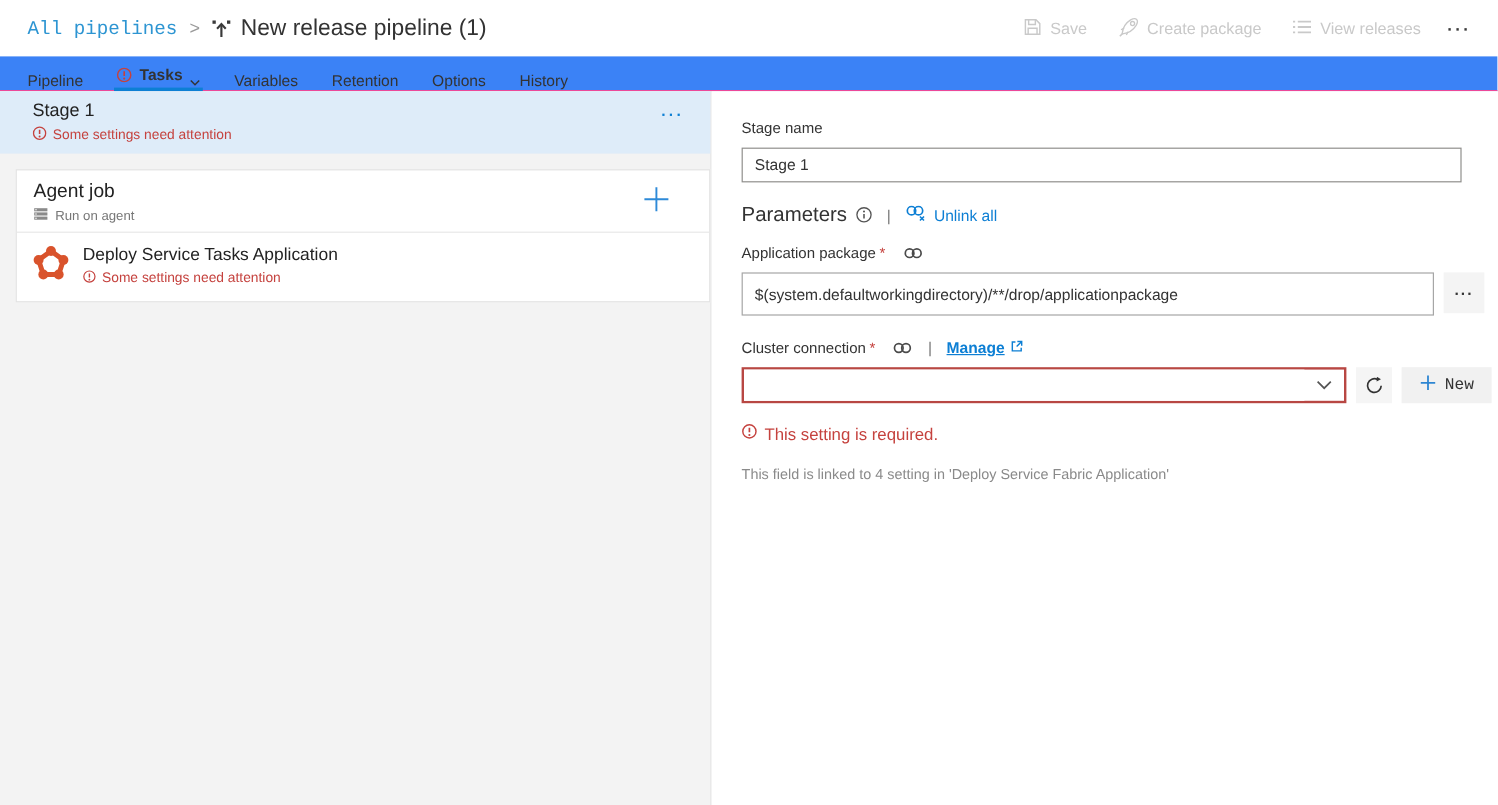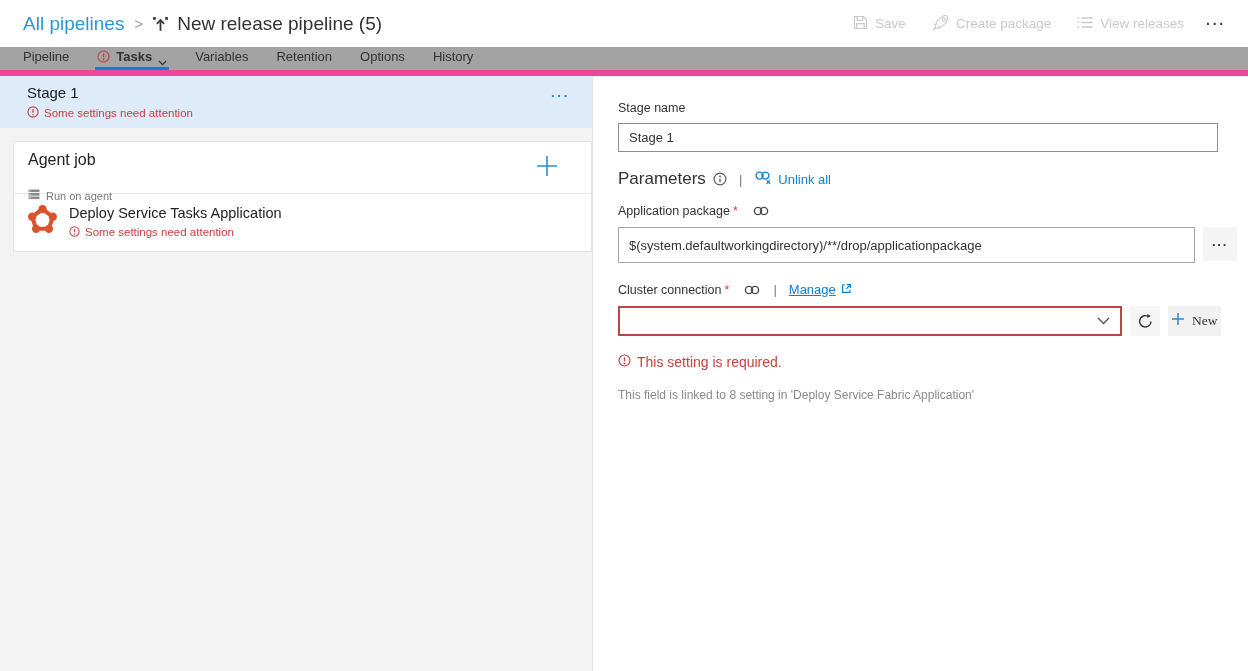--- a/index.html
+++ b/index.html
@@ -2,84 +2,84 @@
 <html><head>
 <meta charset="utf-8">
 <style>
   * { margin:0; padding:0; box-sizing:border-box; }
   html,body { width:1248px; height:671px; overflow:hidden; }
   body { font-family:"Liberation Sans", sans-serif; background:#fff; color:#333; }
 
   
   .topbar { height:47px; display:flex; align-items:center; justify-content:space-between; padding:0 22px 0 23px; background:#fff; }
   .crumb-area { display:flex; align-items:center; }
-  .crumb-link { color:#2d95d2; font-size:19px; text-decoration:none; cursor:pointer; }
+  .crumb-link { color:#2d95d2; font-size:16px; text-decoration:none; cursor:pointer;font-family:Liberation Mono, monospace; }
   .crumb-sep { color:#9a9a9a; font-size:15px; margin:0 9px 0 10px; }
   .release-icon { display:inline-flex; margin-right:8px; margin-top:2px; }
   .page-title { font-size:19px; font-weight:400; color:#333; }
   .top-actions { display:flex; align-items:center; }
   .action-btn { display:flex; align-items:center; gap:7px; background:none; border:none; font-family:inherit; font-size:13.5px; color:#c9c9c9; margin-left:26px; cursor:default; }
   .more-btn { background:none; border:none; color:#3a3a3a; font-weight:bold; font-size:14px; letter-spacing:2px; margin-left:22px; cursor:pointer; }
 
   
-  .tabs { display:flex; align-items:flex-start; height:29px; padding-left:23px; border-bottom:6px solid #ec4899; background:#a3a3a3; }
+  .tabs { display:flex; align-items:flex-end; height:29px; padding-left:23px; border-bottom:1px solid #ec4899; background:#3b82f6; }
   .tab { position:relative; display:flex; align-items:flex-start; gap:6px; font-size:13px; color:#333; margin-right:28px; padding-top:2px; cursor:pointer; }
   .tab .chev { margin-top:5px; }
   .tab.active { font-weight:bold; }
   .tab.active::after { content:""; position:absolute; left:-2px; right:-2px; bottom:-1px; height:3px; background:#0d7fd4; }
 
   
   .content { display:flex; height:595px; }
   .left-panel { width:593px; background:#f3f3f3; border-right:1px solid #e3e3e3; flex:none; }
   .right-panel { flex:1; background:#fff; padding:22px 0 0 25px; }
 
   
   .stage-block { height:52px; background:#deecf9; padding:8px 16px 0 27px; position:relative; cursor:pointer; }
   .stage-name { font-size:15px; color:#222; }
   .warn-line { display:flex; align-items:center; gap:5px; margin-top:3px; }
   .warn-text { font-size:11.5px; color:#c5423e; }
   .stage-more { position:absolute; right:22px; top:12px; border:none; background:none; color:#0d7fd4; font-weight:bold; font-size:13px; letter-spacing:2px; cursor:pointer; }
 
   .jobs-card { margin:13px 0 0 13px; background:#fff; border:1px solid #e2e2e2; }
   .job-row { height:51px; padding:9px 16px 0 14px; position:relative; cursor:pointer; }
   .job-title { font-size:16px; color:#222; }
-  .job-sub { display:flex; align-items:center; gap:6px; margin-top:20px; }
+  .job-sub { display:flex; align-items:center; gap:6px; margin-top:4px; }
   .job-sub span { font-size:11px; color:#777; }
   .add-task-btn { position:absolute; right:32px; top:12px; background:none; border:none; cursor:pointer; line-height:0; }
 
   .task-row { border-top:1px solid #e8e8e8; padding:10px 16px 10px 13px; display:flex; gap:11px; cursor:pointer; }
   .task-title { font-size:14.5px; color:#222; margin-top:1px; }
   .task-row .warn-line { margin-top:2px; }
 
   
   .field-label { font-size:12.5px; color:#333; }
   .text-input { display:block; width:600px; height:29px; border:1px solid #908f8d; padding:0 10px; font-family:inherit; font-size:13px; color:#333; margin-top:7px; outline:none; background:#fff; }
 
   .params-row { margin-top:17px; display:flex; align-items:center; }
   .params-heading { font-size:17px; color:#333; }
   .info-btn { background:none; border:none; line-height:0; margin-left:7px; cursor:pointer; }
   .pipe { color:#777; font-size:13px; margin:0 12px; }
   .link-btn { display:flex; align-items:center; gap:6px; background:none; border:none; font-family:inherit; font-size:13px; color:#0d7fd4; cursor:pointer; }
 
   .label-row { margin-top:15px; display:flex; align-items:center; }
   .req { color:#c5423e; margin-left:3px; font-size:12.5px; }
   .chain-btn { background:none; border:none; line-height:0; margin-left:14px; cursor:pointer; }
-  .manage-link { display:flex; align-items:center; gap:5px; font-size:13px; color:#0d7fd4; text-decoration:none; cursor:pointer; }
+  .manage-link { display:flex; align-items:center; gap:5px; font-size:13px; color:#0d7fd4; text-decoration:none; cursor:pointer;font-weight:bold; }
   .manage-link u { text-decoration:underline; }
 
   .input-row { margin-top:9px; display:flex; align-items:stretch; }
   .pkg-input { width:577px; height:36px; border:1px solid #a6a6a6; padding:0 10px; font-family:inherit; font-size:13px; color:#333; outline:none; }
   .more-box { width:34px; height:34px; margin-left:8px; border:none; background:#f4f4f4; color:#333; font-weight:bold; font-size:13px; letter-spacing:1px; cursor:pointer; }
 
   .combo-row { margin-top:9px; display:flex; align-items:center; }
   .combo { width:504px; height:30px; border:2px solid #b84743; background:#fff; display:flex; align-items:center; cursor:pointer; position:relative; }
   .combo input { flex:1; border:none; outline:none; height:100%; padding:0 10px; font-family:inherit; font-size:13px; }
   .combo .chev-box { padding:0 10px; line-height:0; }
   .icon-btn { width:30px; height:30px; margin-left:8px; border:none; background:#f5f5f5; line-height:0; cursor:pointer; }
-  .new-btn { height:30px; margin-left:8px; border:none; background:#f1f1f1; display:flex; align-items:center; gap:7px; padding:0 3px; font-family:Liberation Serif, serif; font-size:13.5px; color:#333; cursor:pointer;text-align:center; }
+  .new-btn { height:30px; margin-left:8px; border:none; background:#f1f1f1; display:flex; align-items:center; gap:7px; padding:0 15px; font-family:Liberation Mono, monospace; font-size:13.5px; color:#333; cursor:pointer;text-align:center; }
 
   .error-row { margin-top:17px; display:flex; align-items:center; gap:6px; }
   .error-text { font-size:14px; color:#c5423e; }
   .note { margin-top:17px; font-size:12px; color:#8a8a8a; }
 </style>
 </head>
 <body>
 
 <div class="topbar">
   <div class="crumb-area">
@@ -88,21 +88,21 @@
     <span class="release-icon">
       <svg width="17" height="17" viewBox="0 0 16 16">
           <g fill="#3a3a3a">
             <rect x="1" y="1" width="2.6" height="2.6"></rect>
             <rect x="12.4" y="1" width="2.6" height="2.6"></rect>
           </g>
           <path d="M8 14 V4.5" stroke="#3a3a3a" stroke-width="1.7" fill="none"></path>
           <path d="M4.6 7.4 L8 3.8 L11.4 7.4" stroke="#3a3a3a" stroke-width="1.7" fill="none"></path>
         </svg>
     </span>
-    <h1 class="page-title">New release pipeline (5)</h1>
+    <h1 class="page-title">New release pipeline (1)</h1>
   </div>
   <div class="top-actions">
     <button class="action-btn">
       <span><svg width="15" height="15" viewBox="0 0 15 15" fill="none" stroke="#c9c9c9" stroke-width="1.2">
             <path d="M1.5 1.5 H10.3 L13.5 4.7 V13.5 H1.5 Z"></path>
             <path d="M4.2 1.7 V5.4 H9.8 V1.7"></path>
             <path d="M3.8 13.3 V8.6 H11.2 V13.3"></path>
           </svg></span>
       <span>Save</span>
     </button>
@@ -300,16 +300,16 @@
 
     <div class="error-row">
       <span><svg width="13" height="13" viewBox="0 0 13 13">
             <circle cx="6.5" cy="6.5" r="5.5" fill="none" stroke="#c5423e" stroke-width="1.2"></circle>
             <path d="M6.5 3.4 V7.3" stroke="#c5423e" stroke-width="1.4"></path>
             <circle cx="6.5" cy="9.5" r="0.9" fill="#c5423e"></circle>
           </svg></span>
       <span class="error-text">This setting is required.</span>
     </div>
 
-    <div class="note">This field is linked to 8 setting in 'Deploy Service Fabric Application'</div>
+    <div class="note">This field is linked to 4 setting in 'Deploy Service Fabric Application'</div>
 
   </main>
 </div>
 
 </body></html>

